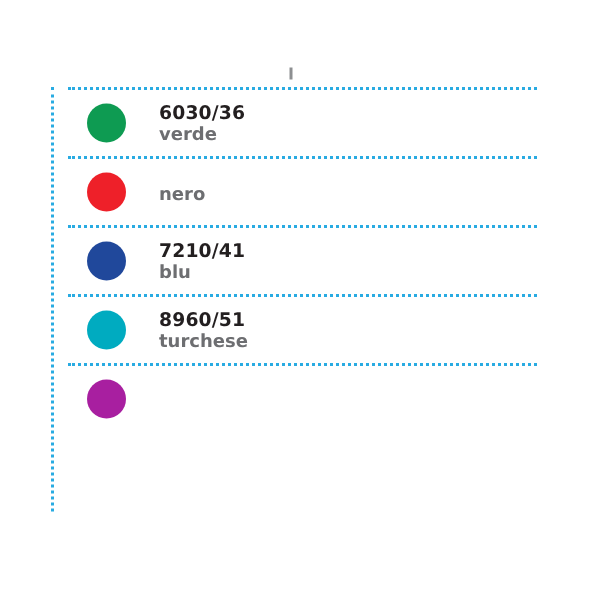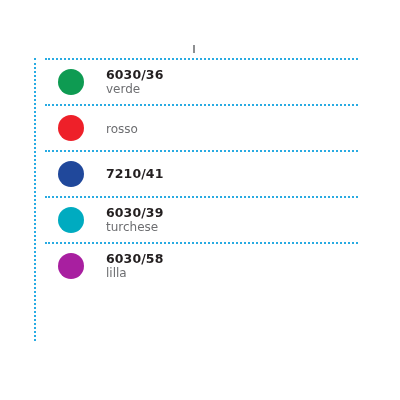--- a/index.html
+++ b/index.html
@@ -83,21 +83,21 @@
 
   .code {
     font-size: 12.5px;
     font-weight: bold;
     color: #231f20;
     letter-spacing: 0.1px;
   }
 
   .name {
     font-size: 12px;
-    font-weight: normal;
+    font-weight: bold;
     color: #6d6e71;
     margin-top: 2px;
   }
 </style>
 </head>
 <body>
 
 <div id="page">
 
   <div class="top-marker"></div>
@@ -109,39 +109,36 @@
         <div class="row">
           <div class="swatch" style="background: rgb(14, 155, 82);"></div>
           <div class="labels">
             <div class="code">6030/36</div>
             <div class="name">verde</div>
           </div>
         </div>
         <div class="row">
           <div class="swatch" style="background: rgb(238, 32, 41);"></div>
           <div class="labels">
-            <div class="name">rosso</div>
+            <div class="name">nero</div>
           </div>
         </div>
         <div class="row">
           <div class="swatch" style="background: rgb(32, 72, 155);"></div>
           <div class="labels">
             <div class="code">7210/41</div>
+            <div class="name">blu</div>
           </div>
         </div>
         <div class="row">
           <div class="swatch" style="background: rgb(0, 171, 192);"></div>
           <div class="labels">
-            <div class="code">6030/39</div>
+            <div class="code">8960/51</div>
             <div class="name">turchese</div>
           </div>
         </div>
         <div class="row">
           <div class="swatch" style="background: rgb(168, 31, 160);"></div>
-          <div class="labels">
-            <div class="code">6030/58</div>
-            <div class="name">lilla</div>
-          </div>
         </div>
       </div>
   </div>
 
 </div>
 
 </body></html>

